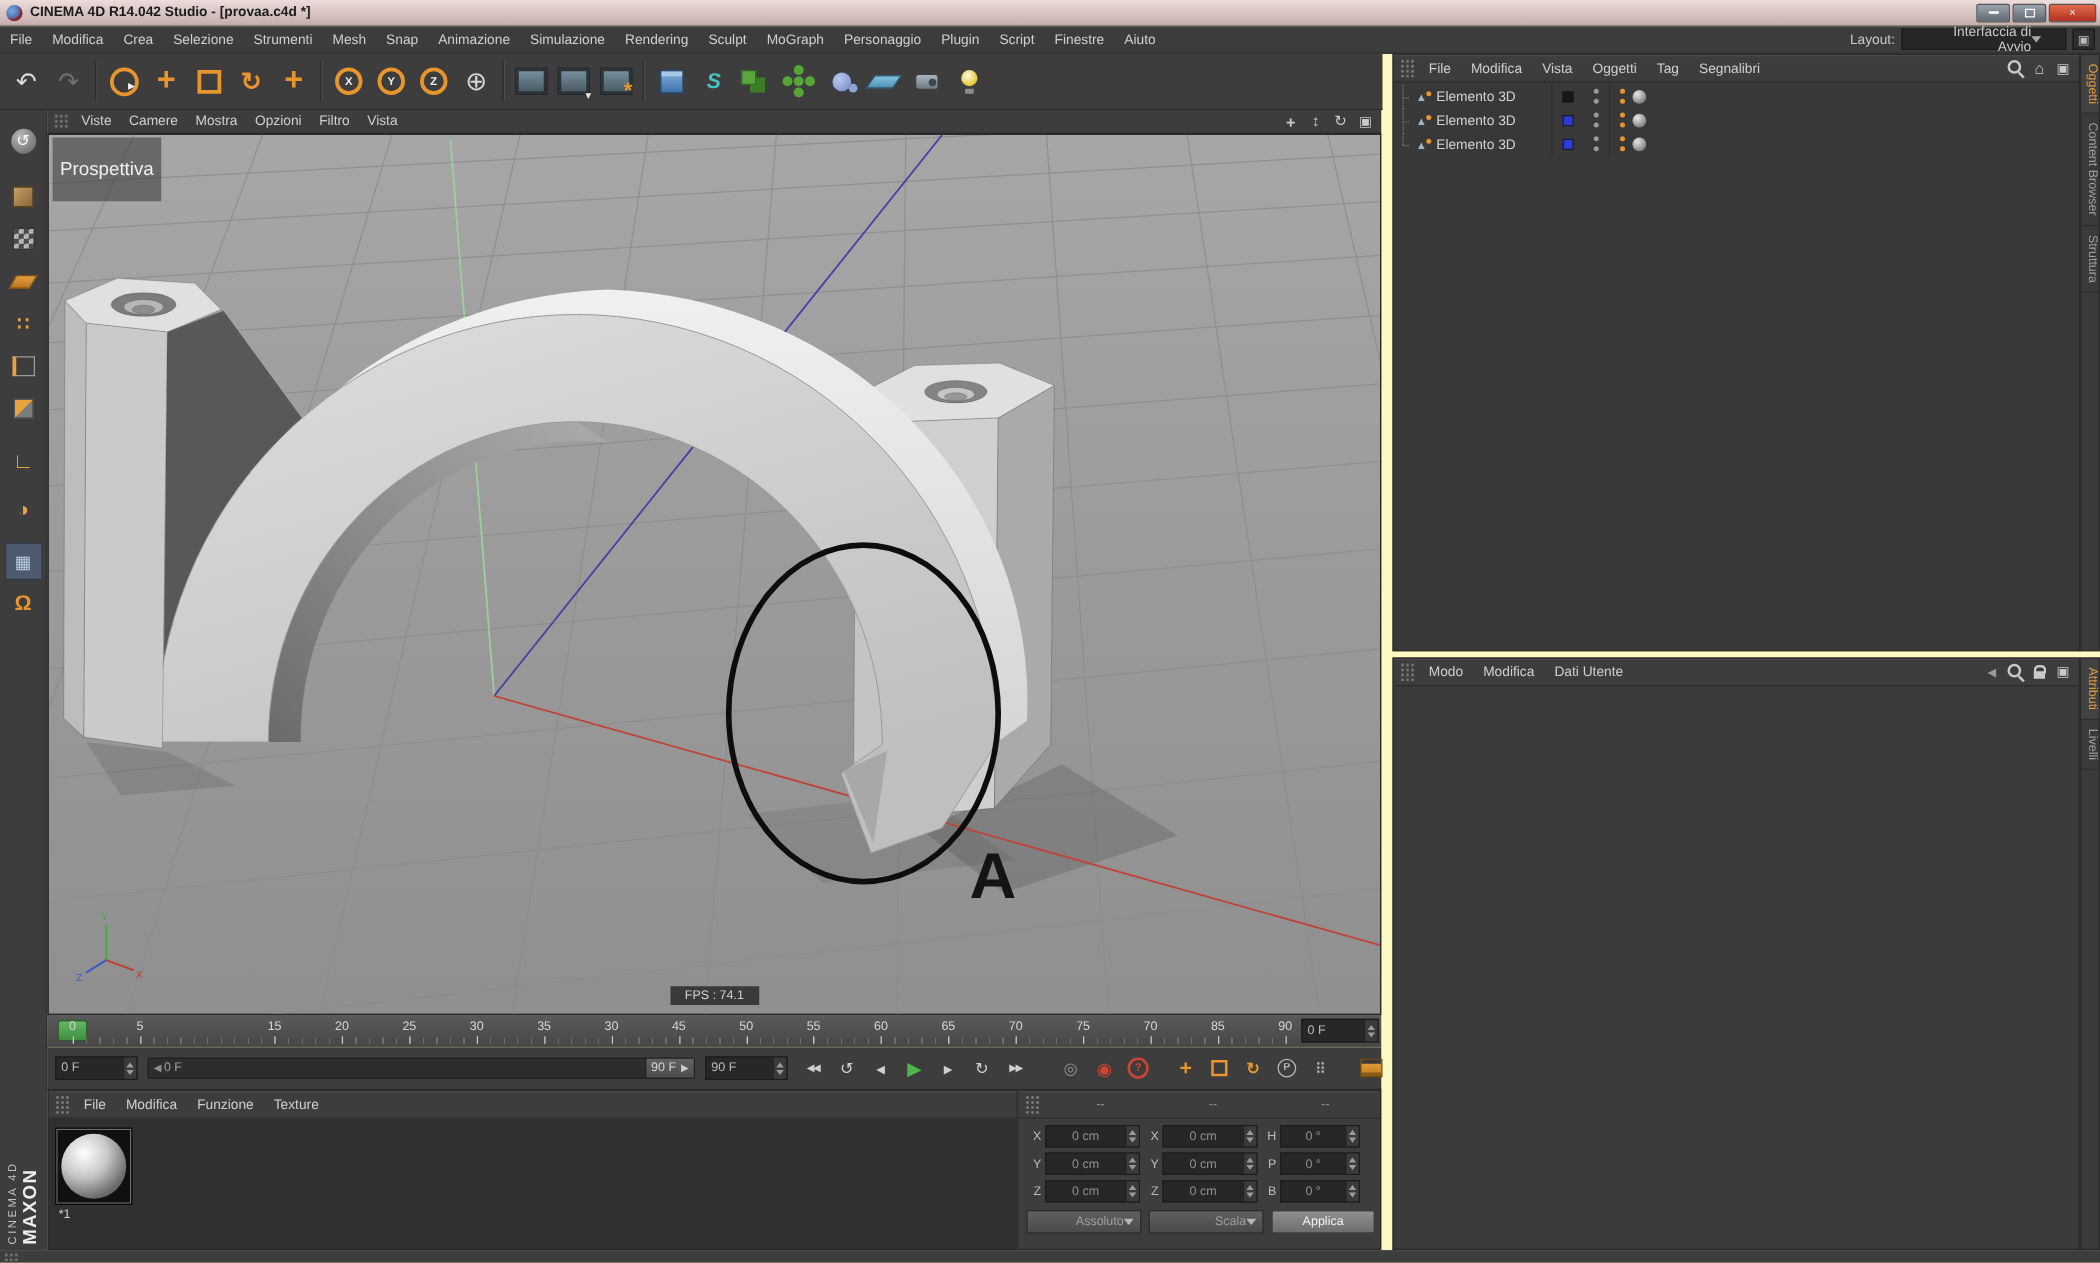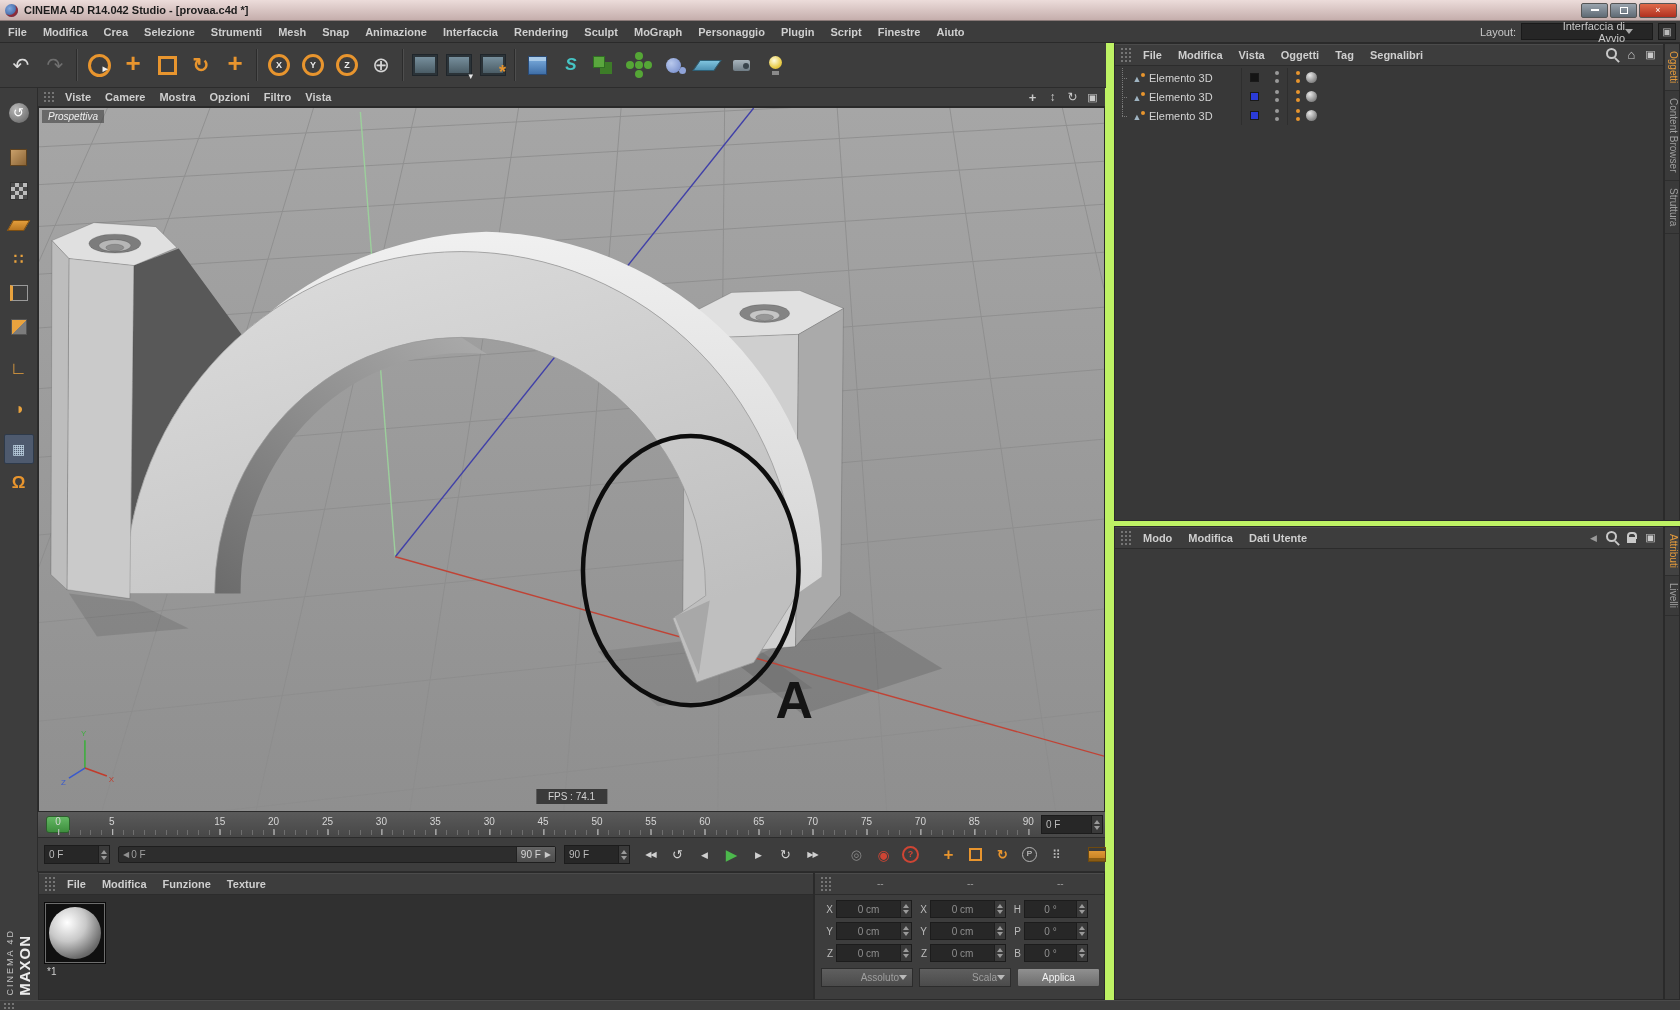--- a/index.html
+++ b/index.html
@@ -1,38 +1,38 @@
 <!DOCTYPE html>
 <html><head>
 <meta charset="utf-8">
 <style>
   html,body{margin:0;padding:0;background:#222;}
   *{box-sizing:border-box;-webkit-user-select:none;user-select:none;}
-  #app{position:relative;width:1680px;height:1010px;background:#bef264;overflow:hidden;
+  #app{position:relative;width:1680px;height:1010px;background:#fef9c3;overflow:hidden;
        font-family:"Liberation Sans",sans-serif;color:#c9c9c9;font-size:11px;}
 
   
   #titlebar{position:absolute;left:0;top:0;width:1680px;height:21px;
     background:linear-gradient(#ecdcda,#c5aeac);display:flex;align-items:center;
     border-bottom:1px solid #8a7a78;color:#1c1c1c;}
   #titlebar .app-icon{width:13px;height:13px;border-radius:50%;margin:0 6px 0 5px;
     background:radial-gradient(circle at 35% 35%,#7fa8e0,#1e3e7e);box-shadow:inset -2px -2px 0 rgba(160,30,30,.8);}
   #titlebar .title{font-size:11px;font-weight:bold;}
   #titlebar .win-buttons{margin-left:auto;display:flex;gap:2px;padding-right:3px;}
   .winbtn{width:27px;height:15px;border:1px solid #555;border-radius:2px;
     background:linear-gradient(#9aa4ae,#5f6a74);display:flex;align-items:center;justify-content:center;
     color:#fff;font-size:9px;line-height:1;}
   .winbtn.close{background:linear-gradient(#e06a4a,#b03020);width:38px;}
   .winbtn .bar{width:8px;height:2px;background:#fff;}
   .winbtn .box{width:8px;height:7px;border:1px solid #fff;}
 
   
   #menubar{position:absolute;left:0;top:21px;width:1680px;height:22px;background:#3c3c3c;
     border-bottom:1px solid #2a2a2a;display:flex;align-items:center;}
-  .mi{padding:0 8px;color:#cfcfcf;cursor:default;font-weight:bold;}
+  .mi{padding:0 8px;color:#cfcfcf;cursor:default;}
   #layout-area{margin-left:auto;display:flex;align-items:center;gap:5px;padding-right:4px;}
   #layout-select{width:132px;height:17px;background:#262626;border:1px solid #1a1a1a;
     display:flex;align-items:center;justify-content:space-between;padding:0 19px;color:#c9c9c9;text-align:right;}
   #layout-select::after{content:"";border:4px solid transparent;border-top:5px solid #aaa;margin-top:4px;}
   #layout-extra{width:18px;height:17px;background:#2e2e2e;border:1px solid #1a1a1a;
     display:flex;align-items:center;justify-content:center;color:#bbb;font-size:10px;}
 
   
   #toolbar{position:absolute;left:0;top:43px;width:1106px;height:45px;background:#3d3d3d;
     border-bottom:1px solid #2c2c2c;display:flex;align-items:center;padding-left:4px;}
@@ -109,22 +109,22 @@
   #vp-menu .mi{padding:0 7px;}
   #vp-nav{margin-left:auto;display:flex;gap:3px;padding-right:4px;}
   .vpn{width:17px;height:15px;display:flex;align-items:center;justify-content:center;color:#c9c9c9;cursor:pointer;}
   [data-icon="vpan"]::before{content:"+";font-weight:bold;font-size:13px;}
   [data-icon="vzoom"]::before{content:"↕";font-size:12px;}
   [data-icon="vrot"]::before{content:"↻";font-size:12px;}
   [data-icon="vtog"]::before{content:"▣";font-size:11px;}
   #vp-canvas{position:relative;width:1067px;height:705px;background:linear-gradient(#a6a6a6,#8f8f8f);
     border:1px solid #2a2a2a;overflow:hidden;cursor:crosshair;}
   #vp-canvas svg{display:block;width:100%;height:100%;font-family:"Liberation Sans",sans-serif;}
-  #vp-label{position:absolute;top:2px;left:3px;padding:1px 6px;background:rgba(55,55,55,.55);
-    color:#efefef;font-size:10px;font-style:italic;}
+  #vp-label{position:absolute;top:2px;left:3px;padding:17px 6px;background:rgba(55,55,55,.55);
+    color:#efefef;font-size:15px;}
   #fps{position:absolute;bottom:7px;left:50%;transform:translateX(-50%);
     background:#3a3a3a;color:#d2d2d2;font-size:10px;padding:2px 12px;}
 
   
   #ruler{position:absolute;left:38px;top:812px;width:1067px;height:26px;
     background:linear-gradient(#5a5a5a,#474747);border-bottom:1px solid #2c2c2c;}
   #ruler-minor{position:absolute;left:20px;right:78px;bottom:2px;height:5px;
     background-image:repeating-linear-gradient(90deg,#6e6e6e 0 1px,transparent 1px 10.78px);}
   .tick{position:absolute;top:4px;transform:translateX(-50%);color:#d6d6d6;font-size:10px;}
   .tick::after{content:"";position:absolute;left:50%;top:13px;width:1px;height:6px;background:#c9c9c9;}
@@ -293,21 +293,21 @@
     <div style="display:flex;align-items:center;">
 
     <span class="mi">File</span>
         <span class="mi">Modifica</span>
         <span class="mi">Crea</span>
         <span class="mi">Selezione</span>
         <span class="mi">Strumenti</span>
         <span class="mi">Mesh</span>
         <span class="mi">Snap</span>
         <span class="mi">Animazione</span>
-        <span class="mi">Interfaccia</span>
+        <span class="mi">Simulazione</span>
         <span class="mi">Rendering</span>
         <span class="mi">Sculpt</span>
         <span class="mi">MoGraph</span>
         <span class="mi">Personaggio</span>
         <span class="mi">Plugin</span>
         <span class="mi">Script</span>
         <span class="mi">Finestre</span>
         <span class="mi">Aiuto</span>
       </div>
     <div id="layout-area">

